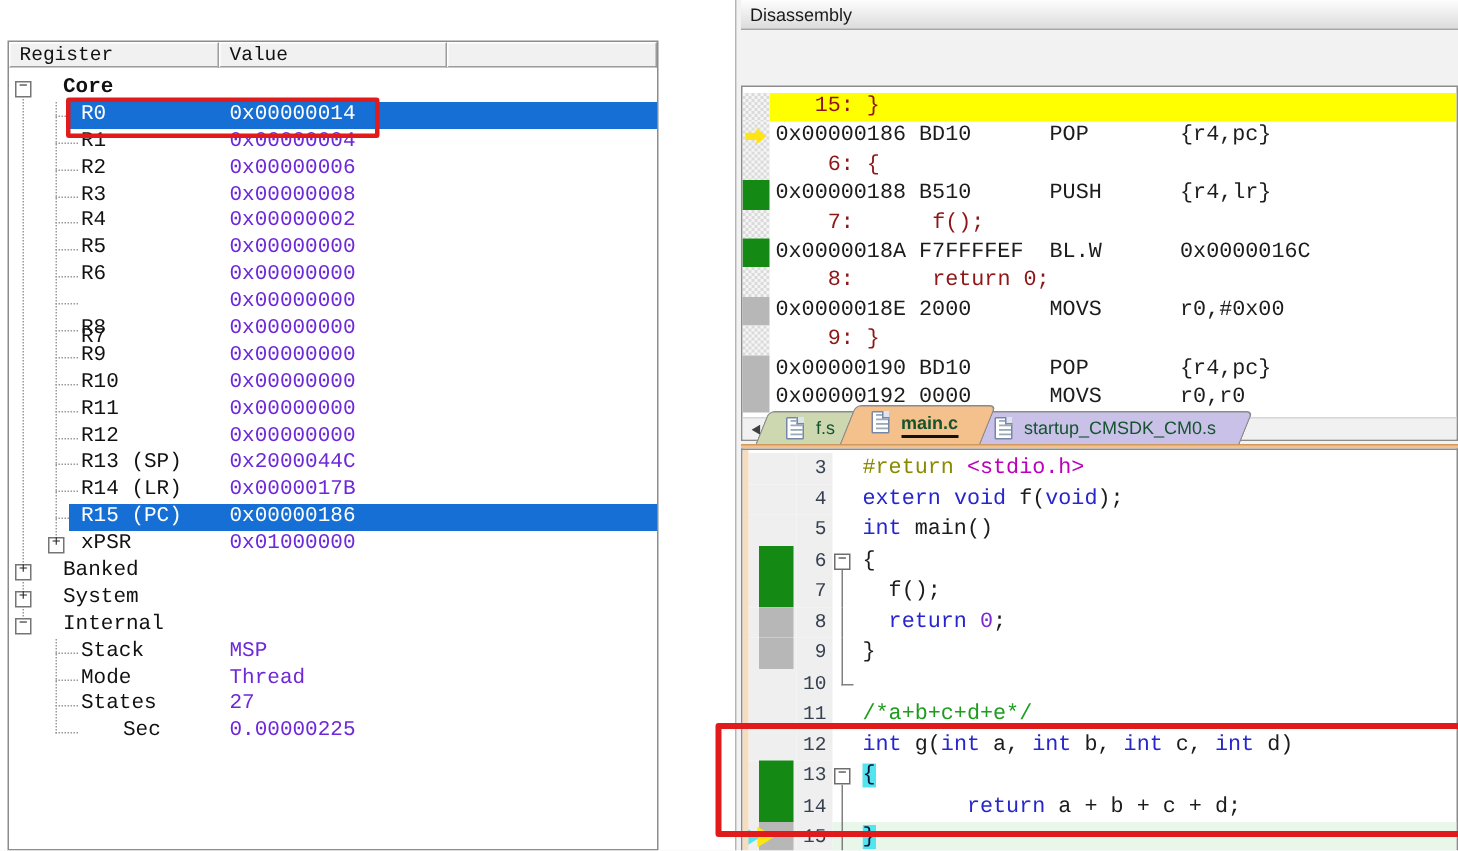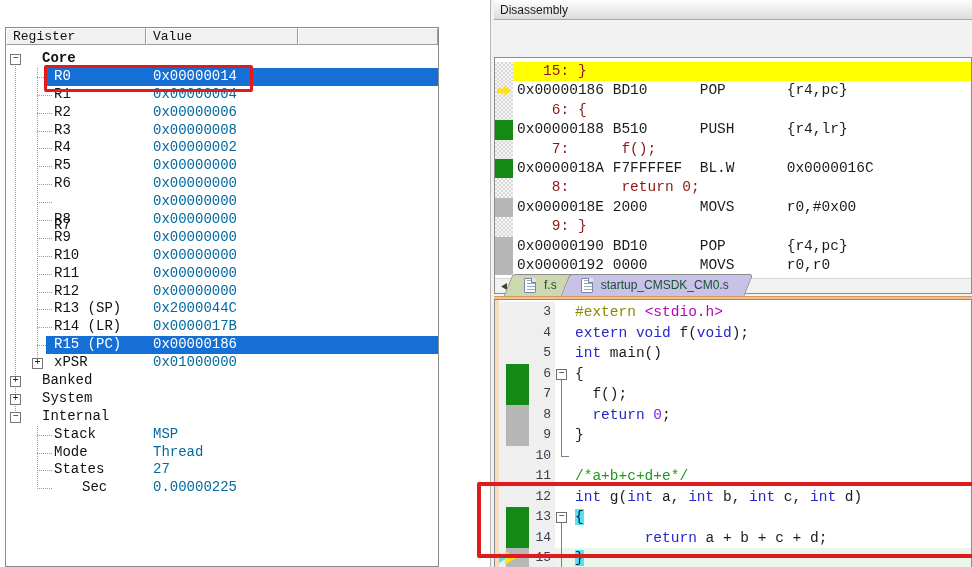--- a/index.html
+++ b/index.html
@@ -22,21 +22,21 @@
     border:1px solid #8c8c8c; background:#fff; overflow:hidden; }
   .reg-header { display:flex; height:17px; }
   .hcell { background:#f1f1f1; border-top:1px solid #fff; border-left:1px solid #fff;
     border-right:1px solid #9c9c9c; border-bottom:1px solid #9c9c9c;
     font-family:"Liberation Mono", monospace; font-size:13px; color:#111;
     padding:0 0 0 6px; line-height:15px; white-space:nowrap; overflow:hidden; }
   .hcell.c1 { width:140px; } .hcell.c2 { width:152px; } .hcell.c3 { flex:1; }
   .reg-tree { position:relative; margin-top:5px; font-family:"Liberation Mono", monospace; font-size:14px; }
   .rrow { position:relative; height:17.9px; line-height:17.9px; white-space:nowrap; }
   .rrow .rlab { position:absolute; z-index:2; color:#111; }
-  .rrow .rval { position:absolute; left:147px; z-index:2; color:#0369a1; }
+  .rrow .rval { position:absolute; left:147px; z-index:2; color:#6d28d9; }
   .rrow.lv0 .rlab { left:36px; } .rrow.lv1 .rlab { left:48px; }
   .rrow.bold .rlab { font-weight:bold; }
   .rrow.sel::before { content:""; position:absolute; left:40px; right:0; top:0; bottom:0;
     background:var(--c-selection_blue,#156fd4); z-index:1; }
   .rrow.sel .rlab, .rrow.sel .rval { color:#fff; }
   .expbox { position:absolute; top:4px; width:11px; height:11px; background:#fff;
     border:1px solid #757575; font-size:10px; line-height:8px; text-align:center;
     color:#222; z-index:3; cursor:pointer; }
   .rrow.lv0 .expbox { left:4px; } .rrow.lv1 .expbox { left:26px; }
   .guide { position:absolute; border-left:1px dotted #9a9a9a; width:0; z-index:0; }
@@ -298,35 +298,40 @@
     </div>
   </section>
 
   <section class="ed-panel">
     <div class="tabbar" id="tabBar">
         <div class="tab st-green">
           <div class="tab-bg"></div>
           <div class="doc-icon"></div>
           <div class="tab-label">f.s</div>
         </div>
+        <div class="tab st-orange active">
+          <div class="tab-bg"></div>
+          <div class="doc-icon"></div>
+          <div class="tab-label">main.c</div>
+        </div>
         <div class="tab st-purple">
           <div class="tab-bg"></div>
           <div class="doc-icon"></div>
           <div class="tab-label">startup_CMSDK_CM0.s</div>
         </div>
       </div>
     <div class="tab-strip"></div>
     <div class="ed-frame">
       <div class="ed-leftstrip"></div>
       <div class="ed-lines" id="edLines">
           <div class="erow">
             <div class="emark"></div>
             <div class="enum">3</div>
             <div class="efold"></div>
-            <div class="ecode"><span class="tk-dir">#extern</span><span class="tk-pl"> </span><span class="tk-str">&lt;stdio.h&gt;</span></div>
+            <div class="ecode"><span class="tk-dir">#return</span><span class="tk-pl"> </span><span class="tk-str">&lt;stdio.h&gt;</span></div>
           </div>
           <div class="erow">
             <div class="emark"></div>
             <div class="enum">4</div>
             <div class="efold"></div>
             <div class="ecode"><span class="tk-kw">extern</span><span class="tk-pl"> </span><span class="tk-kw">void</span><span class="tk-pl"> f(</span><span class="tk-kw">void</span><span class="tk-pl">);</span></div>
           </div>
           <div class="erow">
             <div class="emark"></div>
             <div class="enum">5</div>

